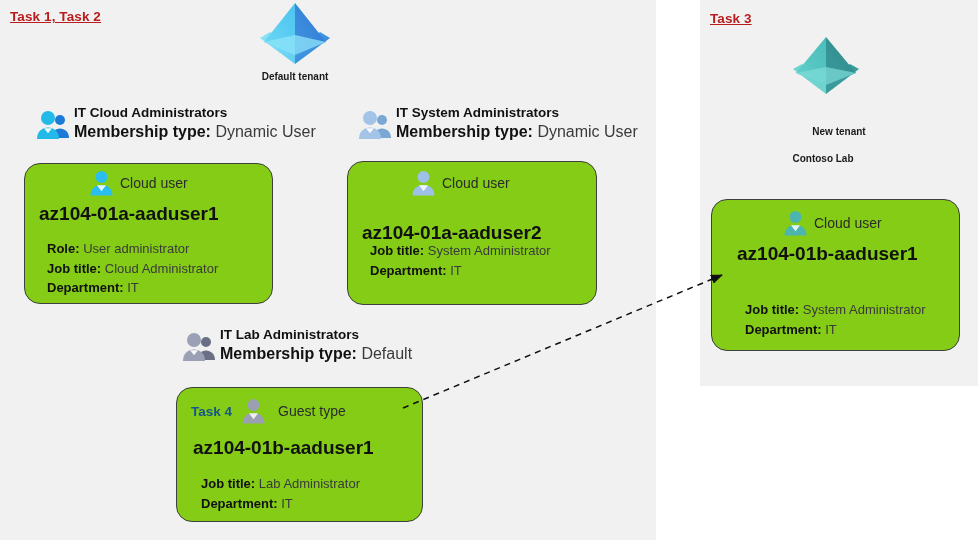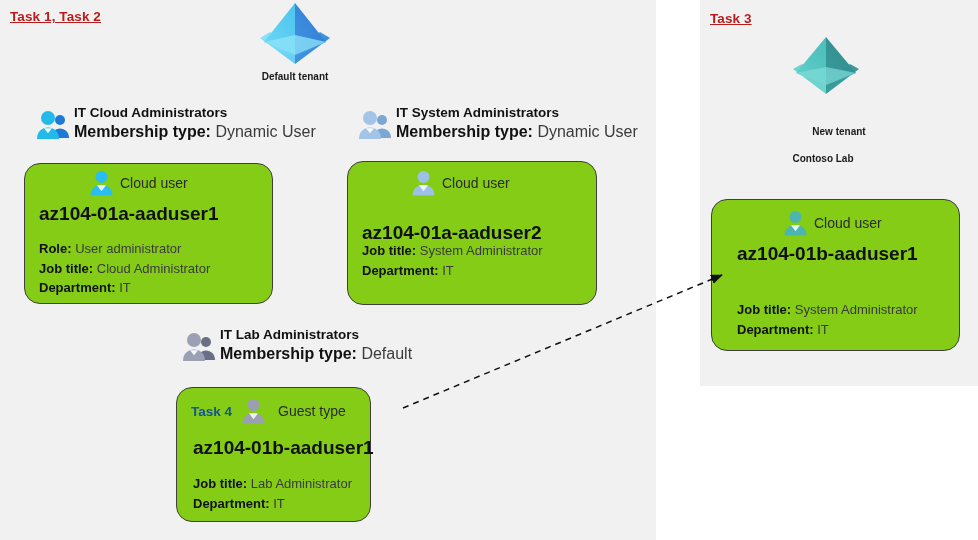--- a/index.html
+++ b/index.html
@@ -58,41 +58,41 @@
   
   .card{
     position:absolute;
     border:1.6px solid #3f3f3f;
     border-radius:16px;
     background:#84cc16;
     box-sizing:border-box;
   }
   #card-user1{left:24px;top:163px;width:249px;height:141px;}
   #card-user2{left:347px;top:161px;width:250px;height:144px;}
-  #card-user3{left:176px;top:387px;width:195px;height:135px;}
+  #card-user3{left:176px;top:387px;width:247px;height:135px;}
   #card-user4{left:711px;top:199px;width:249px;height:152px;}
 
   .card-head{
     position:absolute;
     display:flex;align-items:center;
     white-space:nowrap;
   }
   .card-head .u-icon{width:25px;height:26px;flex:0 0 25px;}
   .card-head .u-label{font-size:14px;color:#2b2b2b;margin-left:6px;}
   .card-head .task-inline{
     color:#16558f;font-weight:bold;font-size:13.5px;margin-right:9px;
   }
 
   .card-name{
     position:absolute;
     font-weight:bold;font-size:19px;color:#111;white-space:nowrap;
   }
   .card-attrs{position:absolute;white-space:nowrap;}
   .attr{font-size:13px;color:#3a3a3a;line-height:19.5px;}
-  .attr b{color:#111;font-weight:bold;}
+  .attr b{color:#111;font-weight:bold;margin-left:8px;}
 
   svg{display:block;overflow:visible;}
   #arrow-layer{position:absolute;left:0;top:0;width:978px;height:540px;pointer-events:none;}
 </style>
 </head>
 <body>
 
 <div class="panel" id="panel-left"></div>
 <div class="panel" id="panel-right"></div>
 

